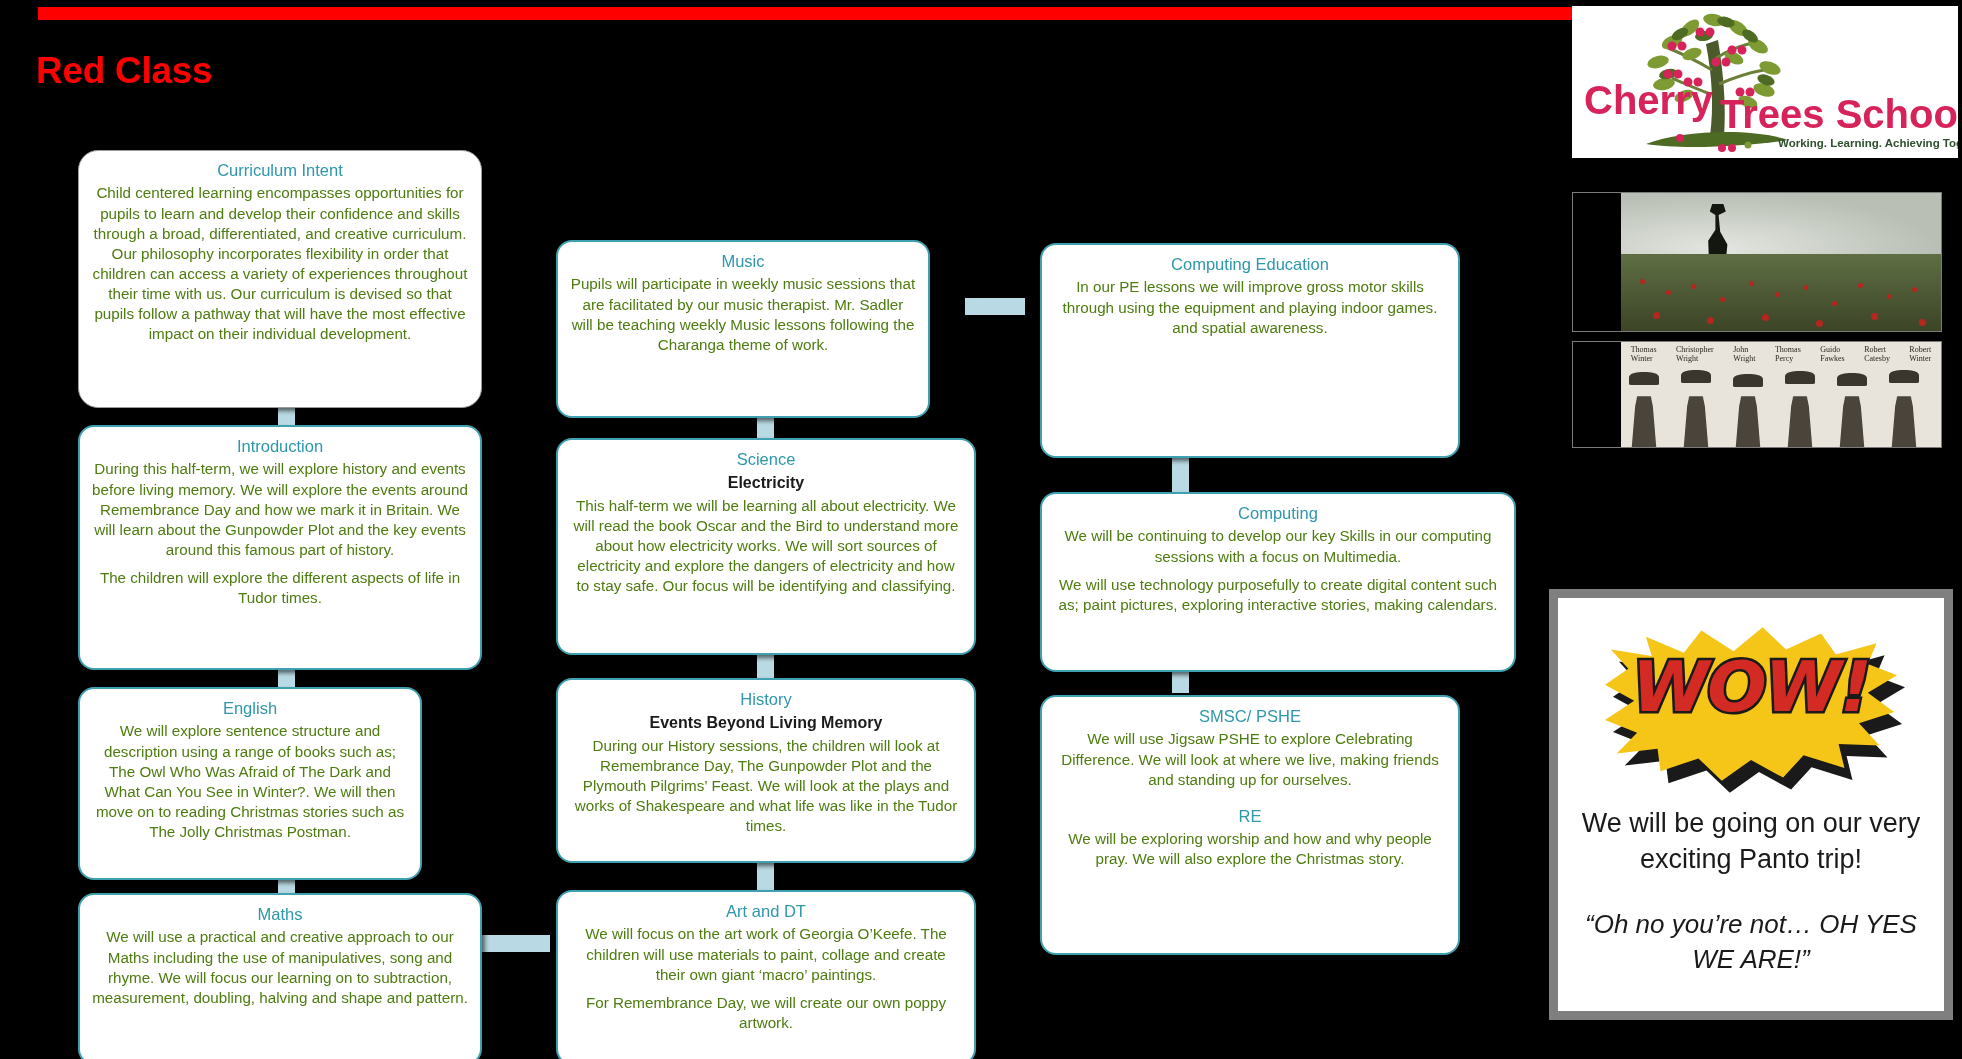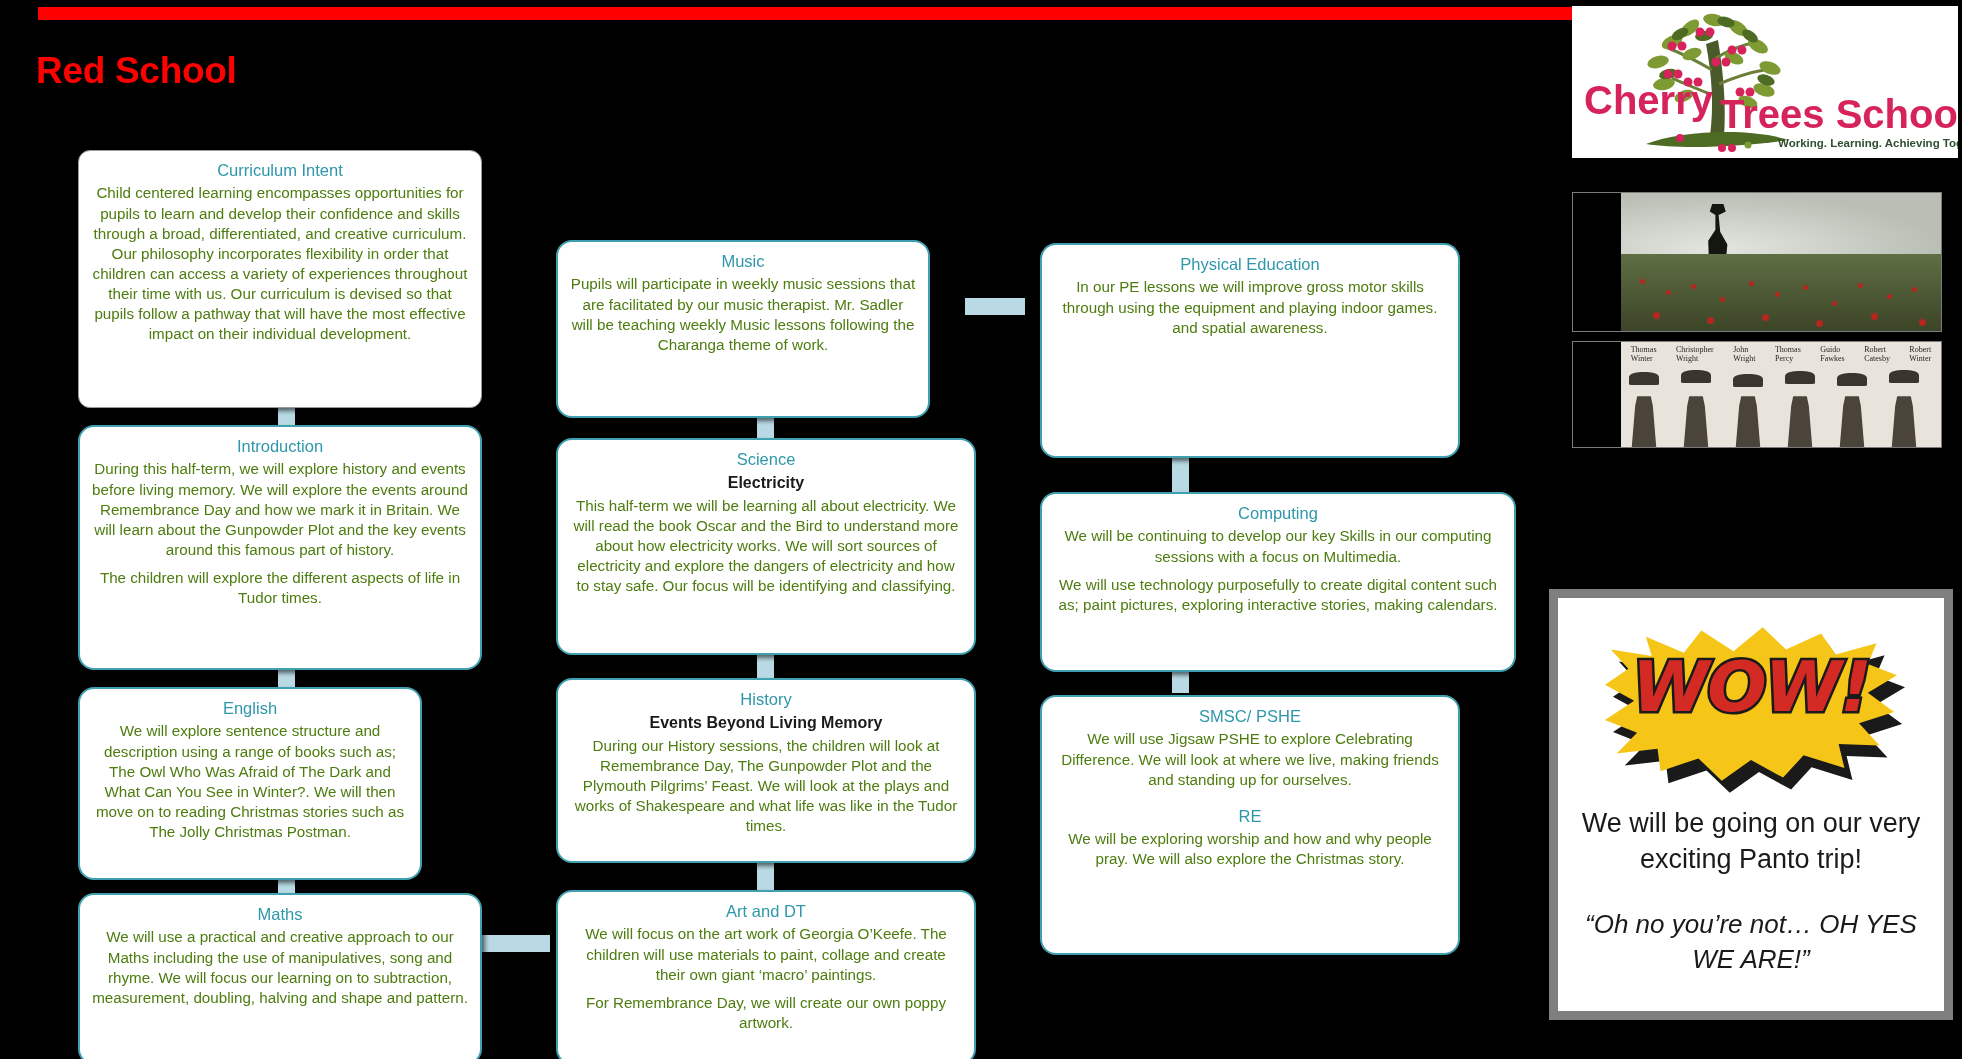--- a/index.html
+++ b/index.html
@@ -49,21 +49,21 @@
     background: #FFFFFF;
     border: 2.5px solid #3FA0B0;
     border-radius: 16px;
     padding: 9px 12px 10px 12px;
     text-align: center;
     box-shadow: 3px 3px 4px rgba(0,0,0,0.55);
     overflow: hidden;
   }
   .card.grey {
     border: 1.5px solid #9A9A9A;
-    border-radius: 12px;
+    border-radius: 20px;
   }
   .card-title {
     color: #2E97AA;
     font-size: 16.5px;
     line-height: 1.3;
     margin-bottom: 2px;
     font-weight: normal;
   }
   .card-subtitle {
     color: #1A1A1A;
@@ -210,21 +210,21 @@
     line-height: 1;
     z-index: 3;
   }
   .wow-burst { z-index: 1; }
 </style>
 </head>
 <body>
 
 <div class="top-rule"></div>
 <div class="top-rule-thin"></div>
-<div class="page-title">Red School</div>
+<div class="page-title">Red Class</div>
 
 <div class="conn-v" style="left:278px; top:400px; height:40px;"></div>
 <div class="conn-v" style="left:278px; top:662px; height:40px;"></div>
 <div class="conn-v" style="left:278px; top:866px; height:40px;"></div>
 
 <div class="conn-v" style="left:757px; top:415px; height:38px;"></div>
 <div class="conn-v" style="left:757px; top:652px; height:38px;"></div>
 <div class="conn-v" style="left:757px; top:860px; height:38px;"></div>
 
 <div class="conn-h" style="left:965px; top:298px; width:60px;"></div>
@@ -271,21 +271,21 @@
   <div class="card-body">During our History sessions, the children will look at Remembrance Day, The Gunpowder Plot and the Plymouth Pilgrims’ Feast. We will look at the plays and works of Shakespeare and what life was like in the Tudor times.</div>
 </div>
 
 <div class="card" style="left:556px; top:890px; width:420px; height:175px;">
   <div class="card-title">Art and DT</div>
   <div class="card-body">We will focus on the art work of Georgia O’Keefe. The children will use materials to paint, collage and create their own giant ‘macro’ paintings.</div>
   <div class="card-body">For Remembrance Day, we will create our own poppy artwork.</div>
 </div>
 
 <div class="card" style="left:1040px; top:243px; width:420px; height:215px;">
-  <div class="card-title">Physical Education</div>
+  <div class="card-title">Computing Education</div>
   <div class="card-body">In our PE lessons we will improve gross motor skills through using the equipment and playing indoor games. and spatial awareness.</div>
 </div>
 
 <div class="card" style="left:1040px; top:492px; width:476px; height:180px;">
   <div class="card-title">Computing</div>
   <div class="card-body">We will be continuing to develop our key Skills in our computing sessions with a focus on Multimedia.</div>
   <div class="card-body">We will use technology purposefully to create digital content such as; paint pictures, exploring interactive stories, making calendars.</div>
 </div>
 
 <div class="card" style="left:1040px; top:695px; width:420px; height:260px;">

